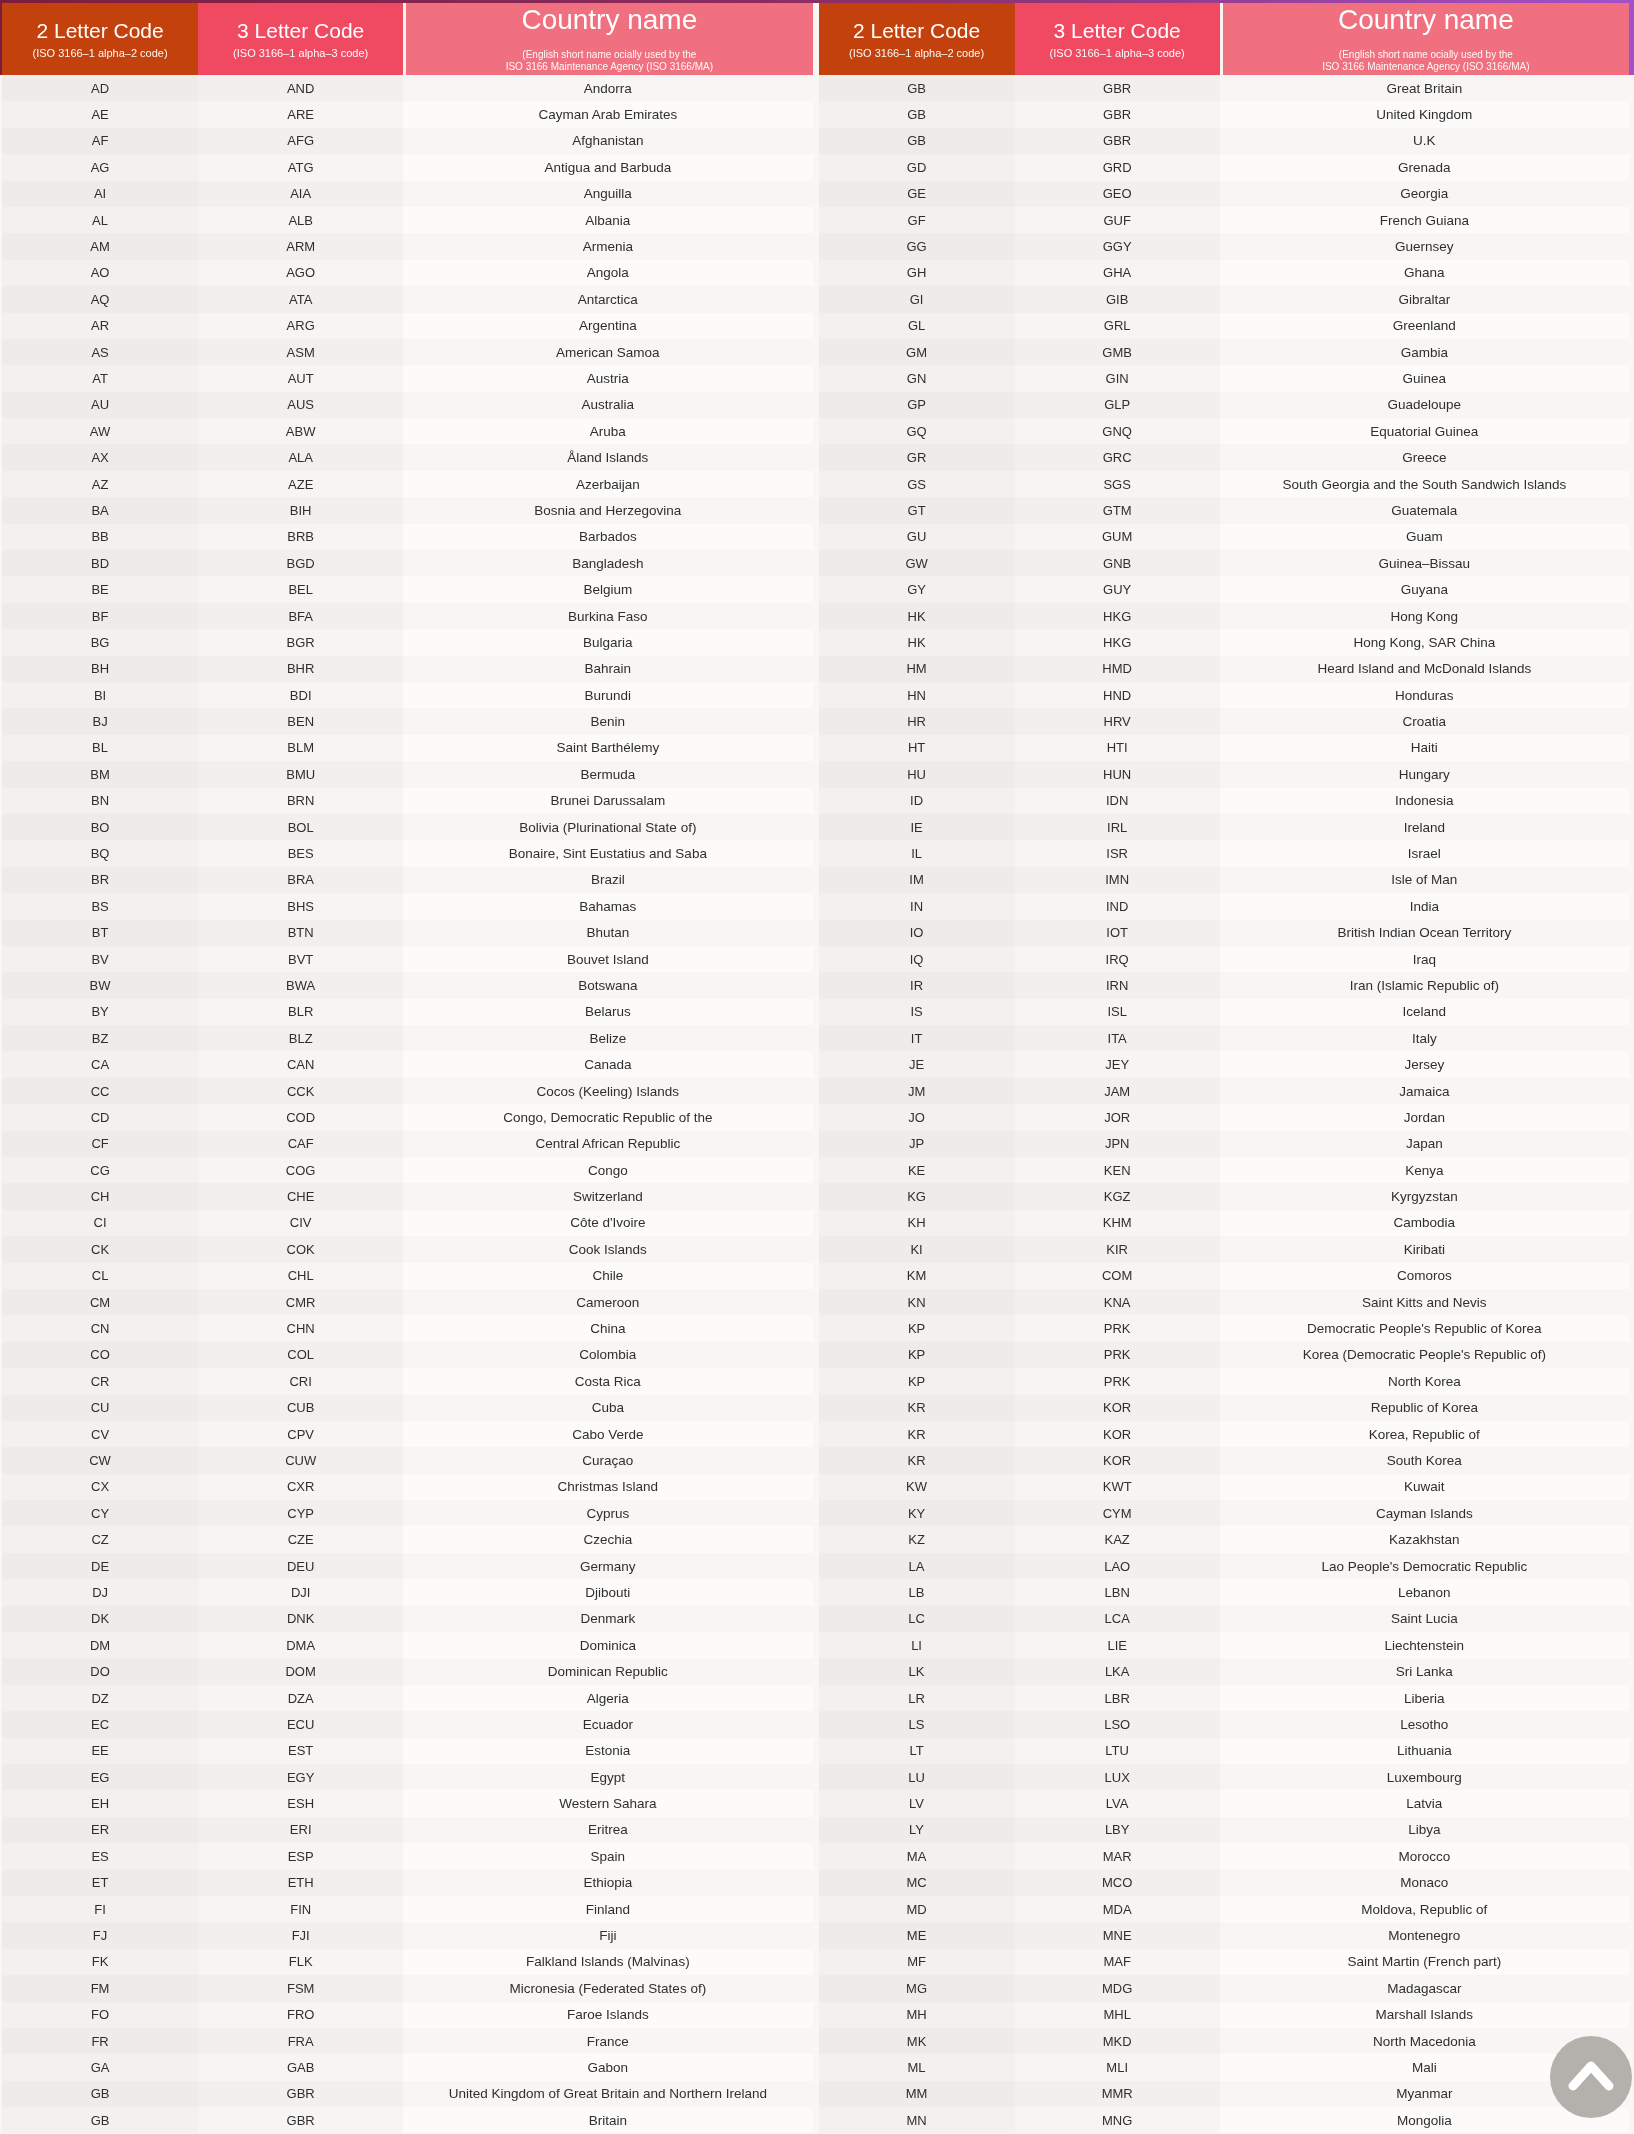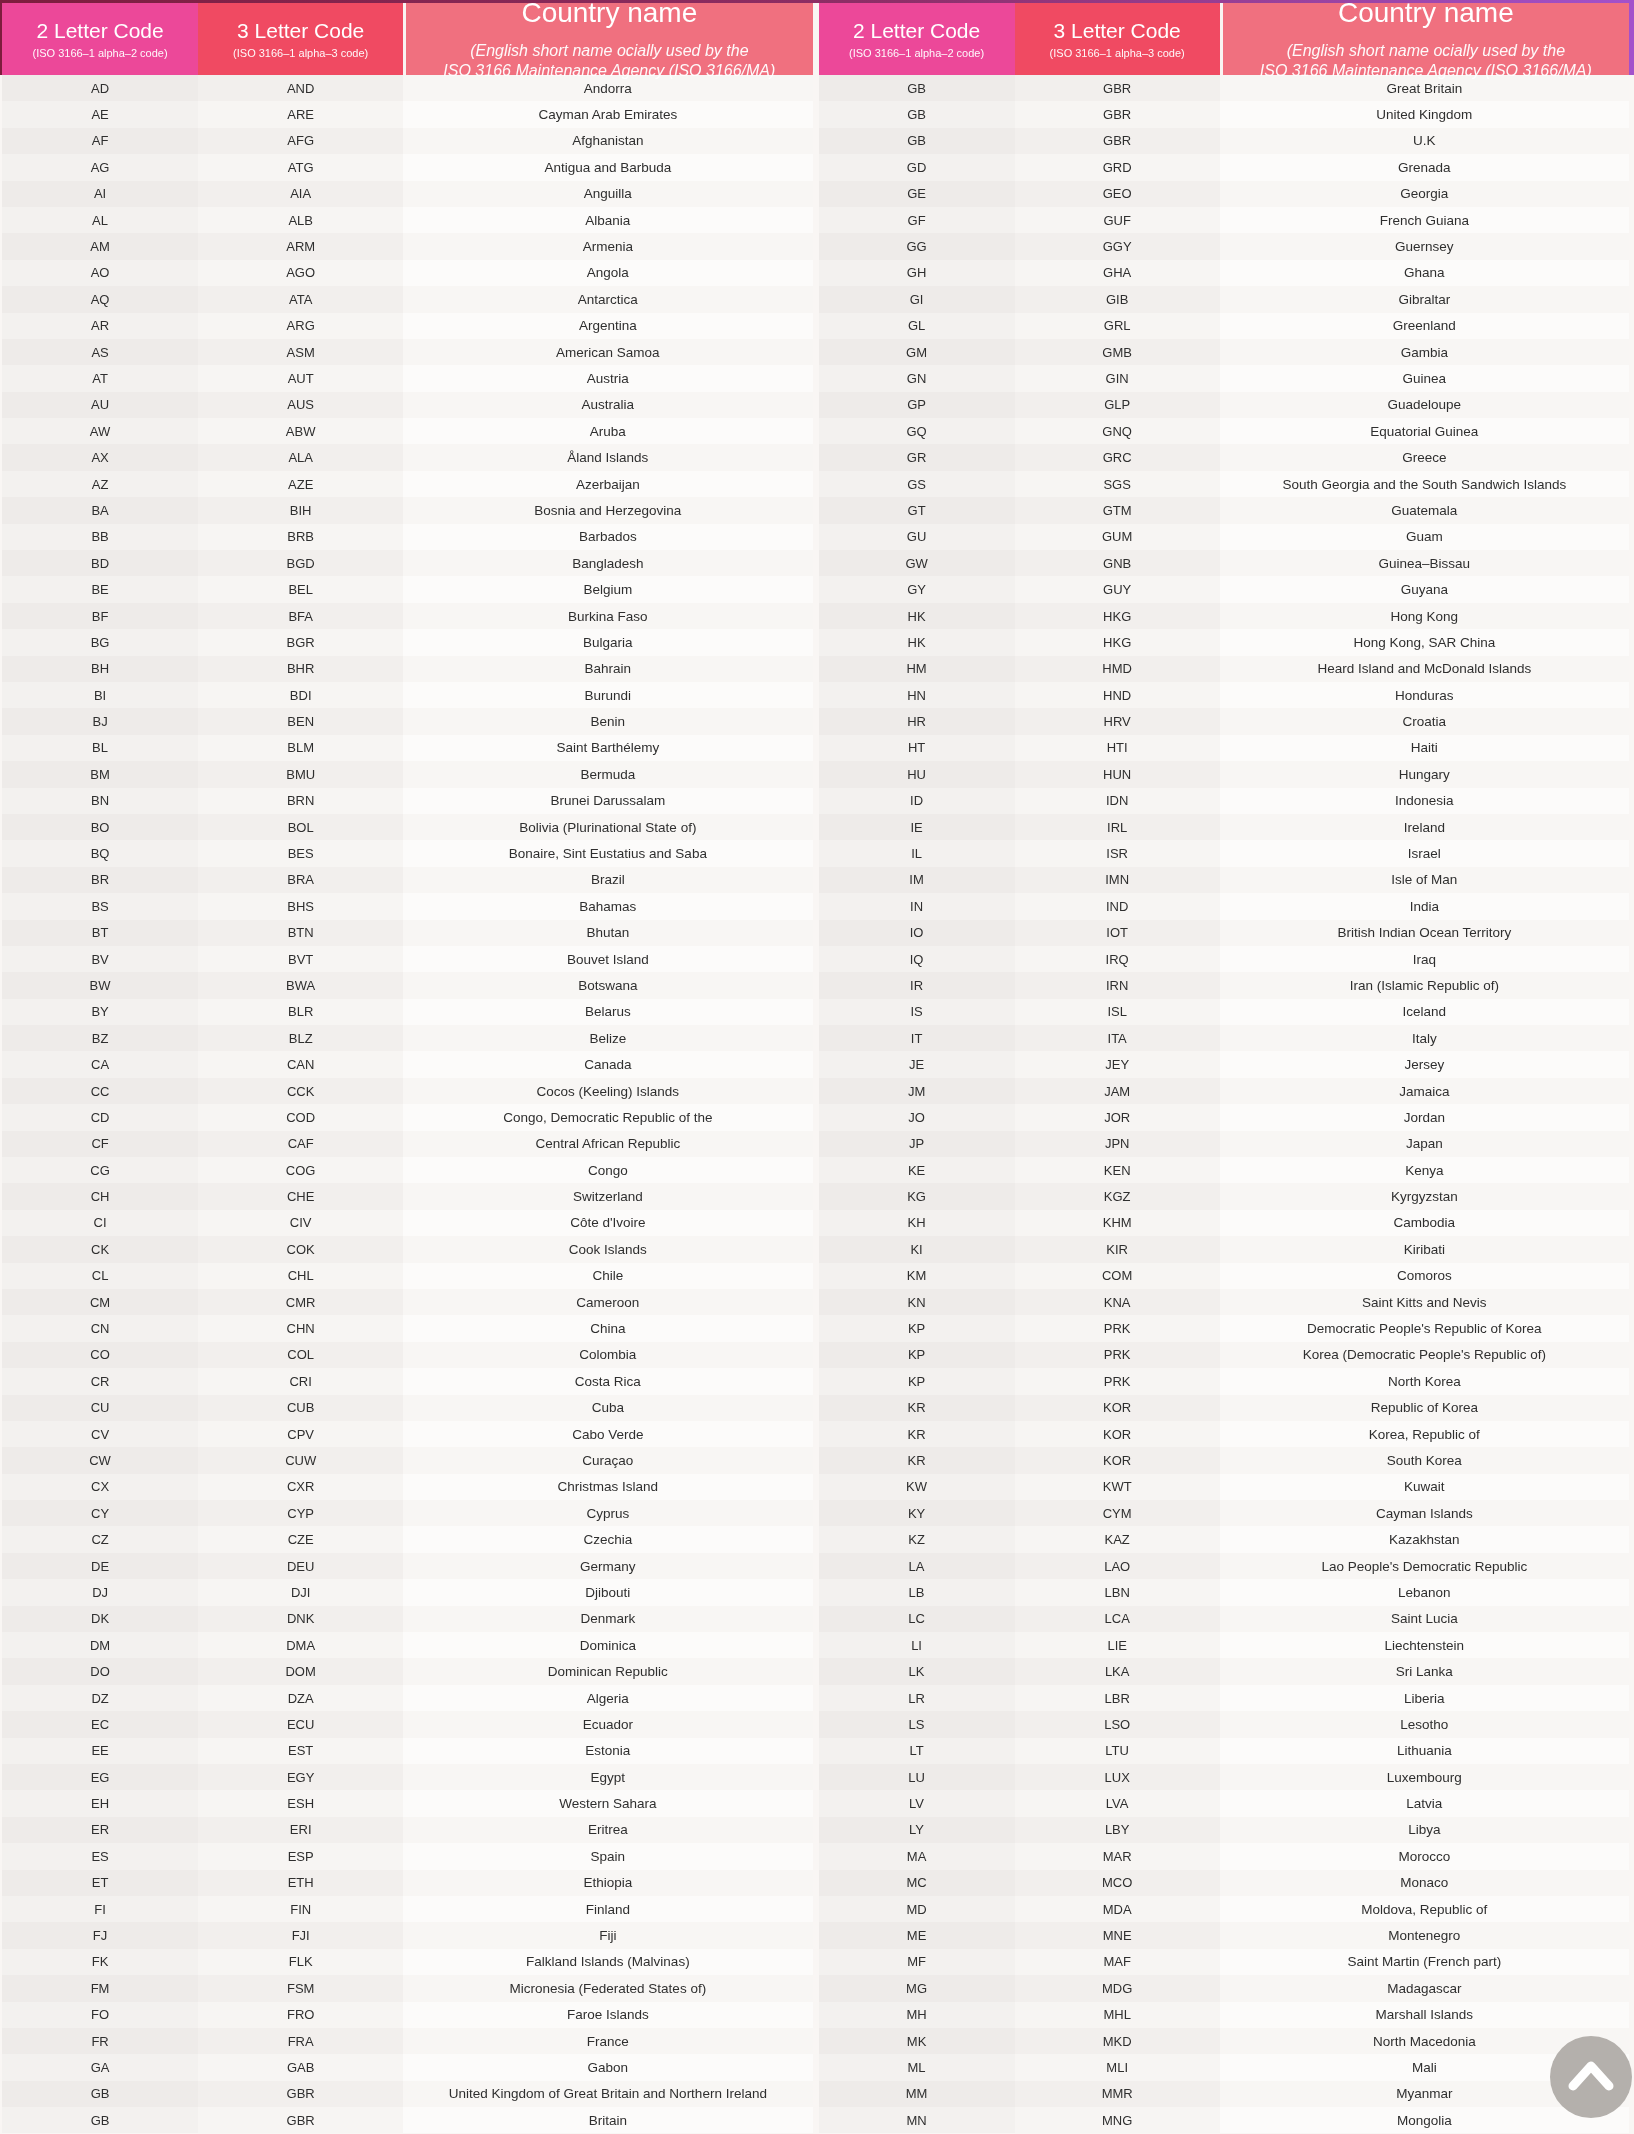--- a/index.html
+++ b/index.html
@@ -11,27 +11,27 @@
   .bg-top{position:absolute;top:0;left:0;width:1634px;height:3px;
     background:linear-gradient(90deg,#7d1d3d 0%,#8e2f68 55%,#a351cb 100%);}
   .bg-left{position:absolute;top:0;left:0;width:2px;height:75px;background:#7d1d3d;}
   .bg-right{position:absolute;top:0;right:0;width:5px;height:75px;background:#a351cb;}
 
   .tables{position:absolute;top:3px;left:2px;width:1627px;display:flex;gap:6px;}
   .code-table{flex:1;display:flex;flex-direction:column;}
 
   .thead{display:flex;height:72px;}
   .th{color:#fff;text-align:center;display:flex;flex-direction:column;justify-content:center;line-height:1.15;}
-  .th-1{width:24.2%;background:#ec4899;text-align:center;}
+  .th-1{width:24.2%;background:#c2410c;text-align:center;}
   .th-2{width:25.3%;background:#f04a62;align-items:center;}
   .th-3{flex:1;background:#f0707f;border-left:3px solid #f9f4f2;}
   .th-title{font-size:21px;font-weight:400;}
   .th-sub{font-size:11px;margin-top:4px;opacity:.96;}
   .th-3 .th-title{font-size:28px;}
-  .th-3 .th-sub{font-size:16px;margin-top:12px;line-height:1.25;font-style:italic;}
+  .th-3 .th-sub{font-size:10px;margin-top:12px;line-height:1.25;}
 
   .tbody{display:flex;flex-direction:column;}
   .row{display:flex;height:26.397px;box-shadow:inset 0 -1px 0 #d8d5d3;}
   .cell{display:flex;align-items:center;justify-content:center;
         white-space:nowrap;overflow:hidden;color:#2f2f2f;}
   .c1{width:24.2%;font-size:13px;}
   .c2{width:25.3%;font-size:13px;}
   .c3{flex:1;font-size:13.5px;}
   .row.odd  .c1{background:#eeebe9;}
   .row.odd  .c2{background:#f2efed;}

